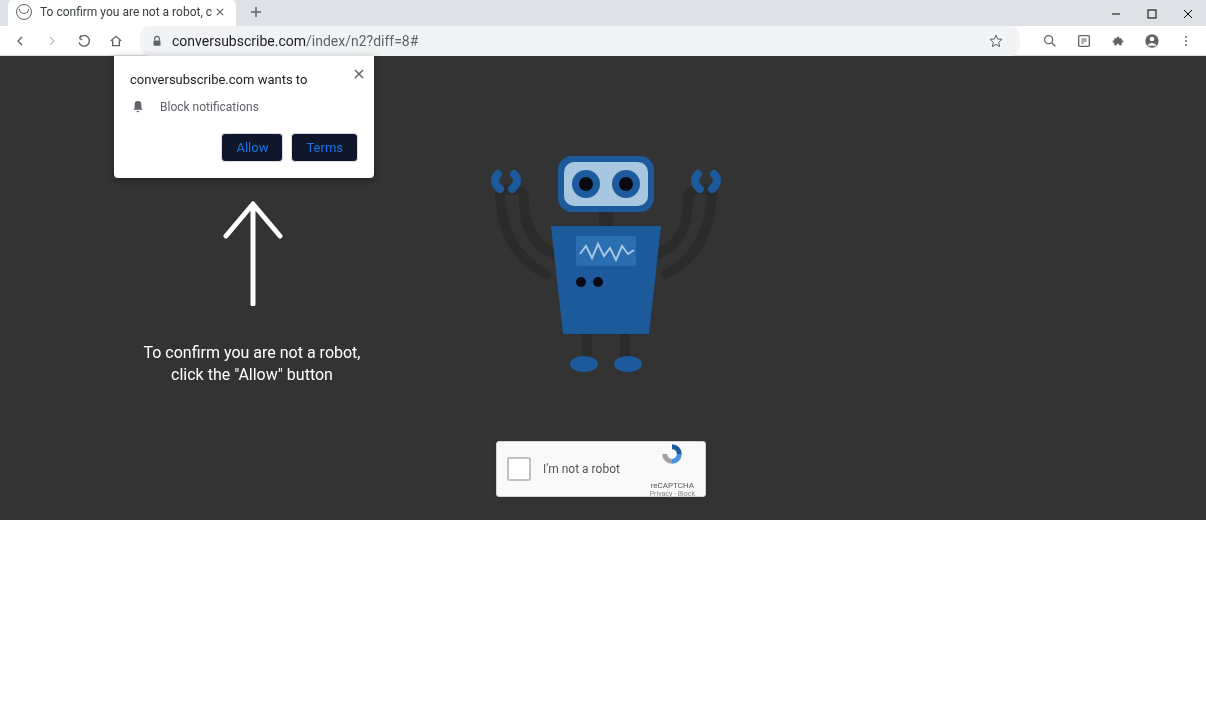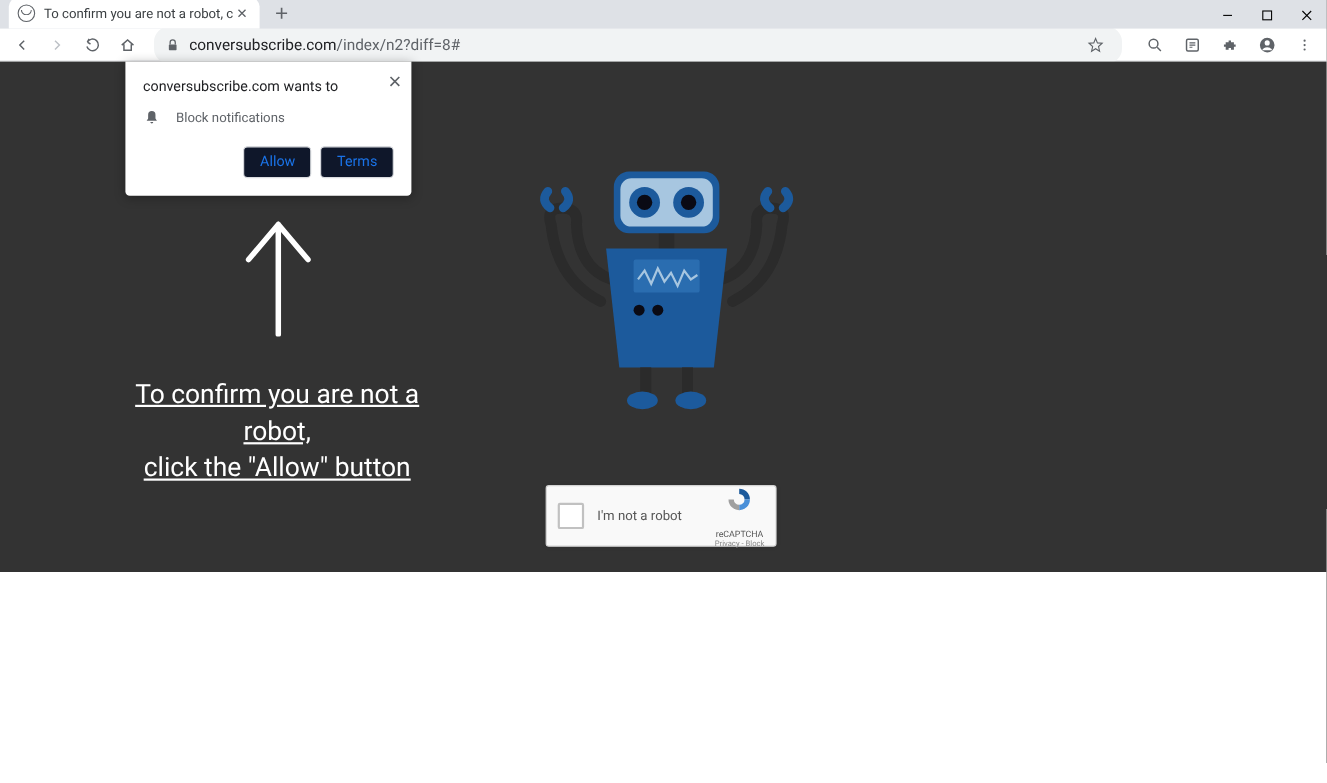--- a/index.html
+++ b/index.html
@@ -45,21 +45,21 @@
 .bell-icon { width: 16px; height: 16px; color: #5f6368; }
 .perm-text { font-size: 12px; color: #5f6368; }
 .perm-buttons { display: flex; justify-content: flex-end; gap: 8px; }
 .perm-btn { padding: 6px 14px; border: 1px solid #dadce0; background: #0f172a; border-radius: 4px; font-size: 13px; color: #1a73e8; cursor: pointer; }
 
 
 .arrow { position: absolute; left: 218px; top: 140px; }
 .arrow svg { width: 70px; height: 110px; }
 
 
-.instruction { position: absolute; left: 120px; top: 286px; color: #fff; font-size: 24px; line-height: 1.4; text-align: center; width: 264px; text-decoration: underline; }
+.instruction { position: absolute; left: 120px; top: 286px; color: #fff; font-size: 16px; line-height: 1.4; text-align: center; width: 264px; }
 
 
 .robot { position: absolute; left: 486px; top: 98px; width: 240px; height: 220px; }
 
 
 .recaptcha { position: absolute; left: 496px; top: 385px; width: 210px; height: 56px; background: #f9f9f9; border: 1px solid #d3d3d3; border-radius: 3px; display: flex; align-items: center; padding: 0 10px; box-shadow: 0 0 4px rgba(0,0,0,0.1); }
 .recap-check { width: 24px; height: 24px; border: 2px solid #c1c1c1; border-radius: 2px; background: #fff; margin-right: 12px; cursor: pointer; }
 .recap-label { font-size: 12px; color: #555; flex: 1; }
 .recap-badge { display: flex; flex-direction: column; align-items: center; }
 .recap-logo { width: 26px; height: 26px; }

